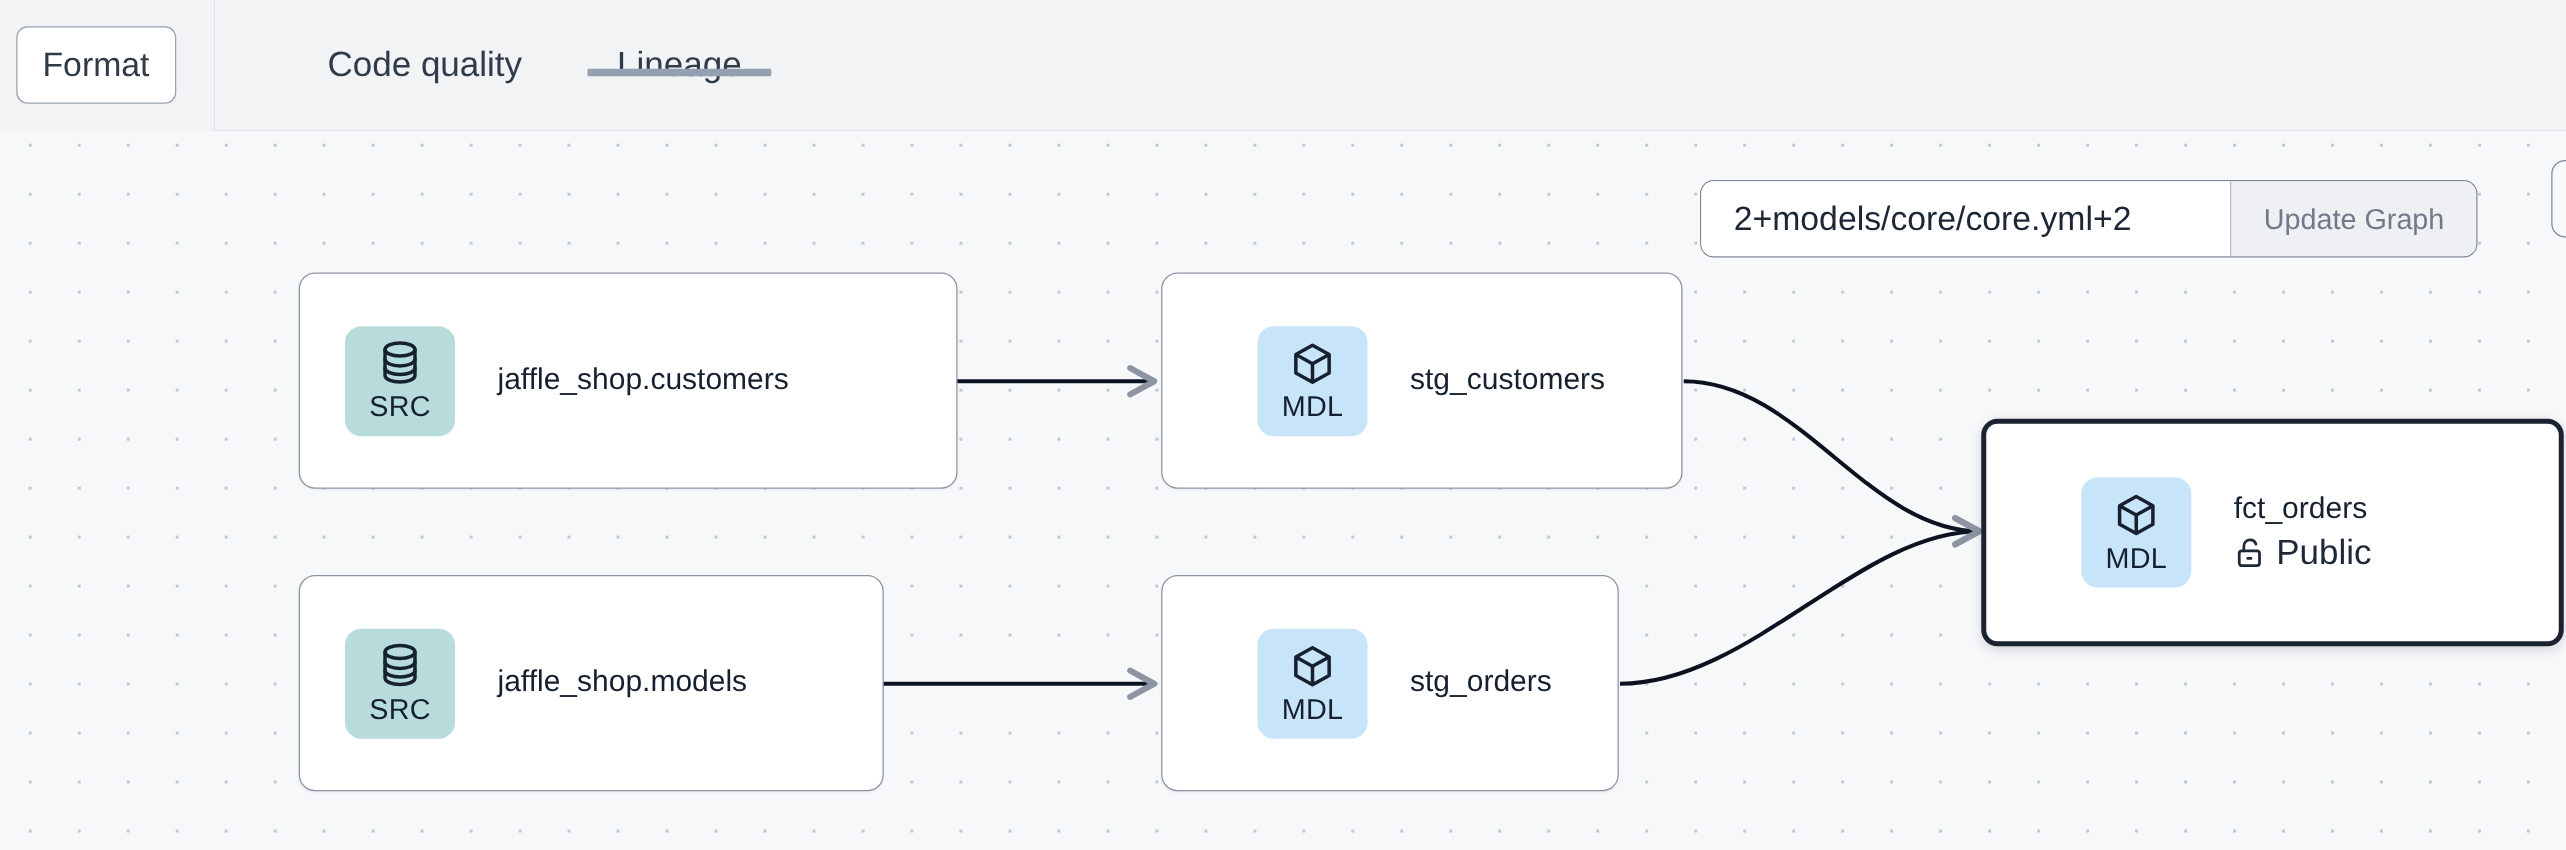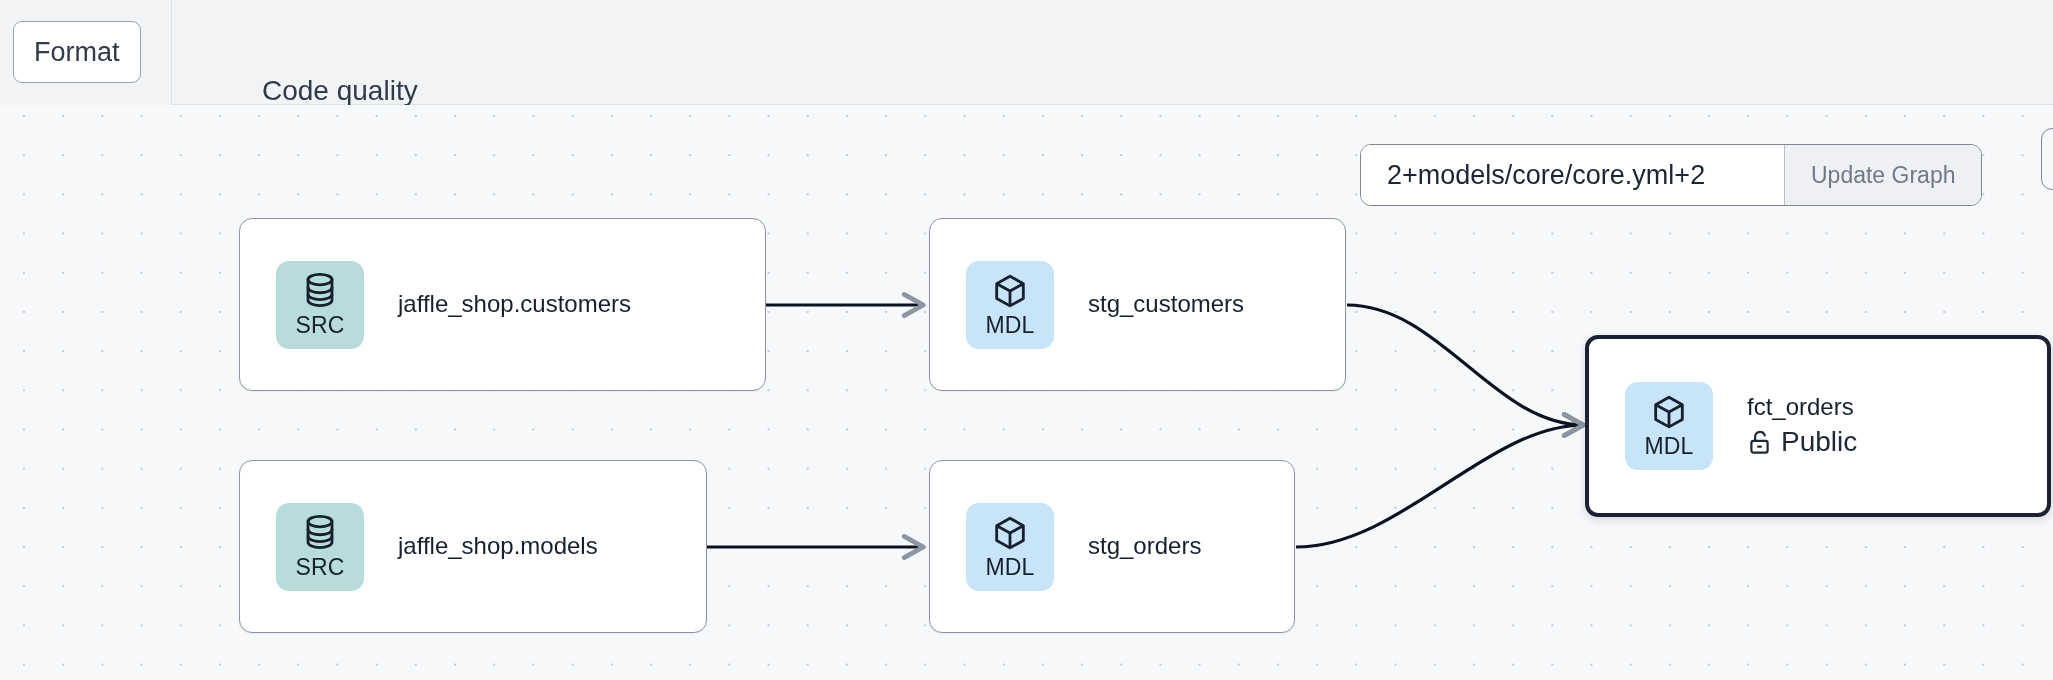--- a/index.html
+++ b/index.html
@@ -56,21 +56,21 @@
     cursor: pointer;
     display: flex;
     align-items: center;
     justify-content: center;
     line-height: 1;
     white-space: nowrap;
   }
 
   .tabs {
     display: flex;
-    align-items: flex-end;
+    align-items: center;
     height: 105px;
     padding-left: 66px;
     flex: 1 1 auto;
   }
 
   .tab {
     position: relative;
     display: flex;
     align-items: center;
     font-size: 28px;
@@ -133,21 +133,21 @@
     width: 88px;
     height: 88px;
     border-radius: 13px;
     display: flex;
     flex-direction: column;
     align-items: center;
     justify-content: center;
     flex: 0 0 auto;
   }
   .badge.src { background: #b7dcdb; }
-  .badge.mdl { background: #c7e4f8; }
+  .badge.mdl { background: #c7e4f8; margin-left: 40px; }
 
   .badge svg { display: block; }
 
   .badge-text {
     font-size: 23px;
     color: #16202e;
     font-family: "Liberation Sans", sans-serif;
     line-height: 1;
     margin-top: 4px;
     letter-spacing: 0.2px;
@@ -234,20 +234,24 @@
 
   <div class="toolbar">
 
     <div class="toolbar-left">
       <button class="format-btn">Format</button>
     </div>
 
     <div class="tabs">
       <div class="tab">
         <span>Code quality</span>
+        <span class="tab-underline"></span>
+      </div>
+      <div class="tab active">
+        <span>Lineage</span>
         <span class="tab-underline"></span>
       </div>
     </div>
 
   </div>
 
   <div class="canvas">
 
     <svg class="edges-svg" viewBox="0 0 2053 575">
       <defs>

